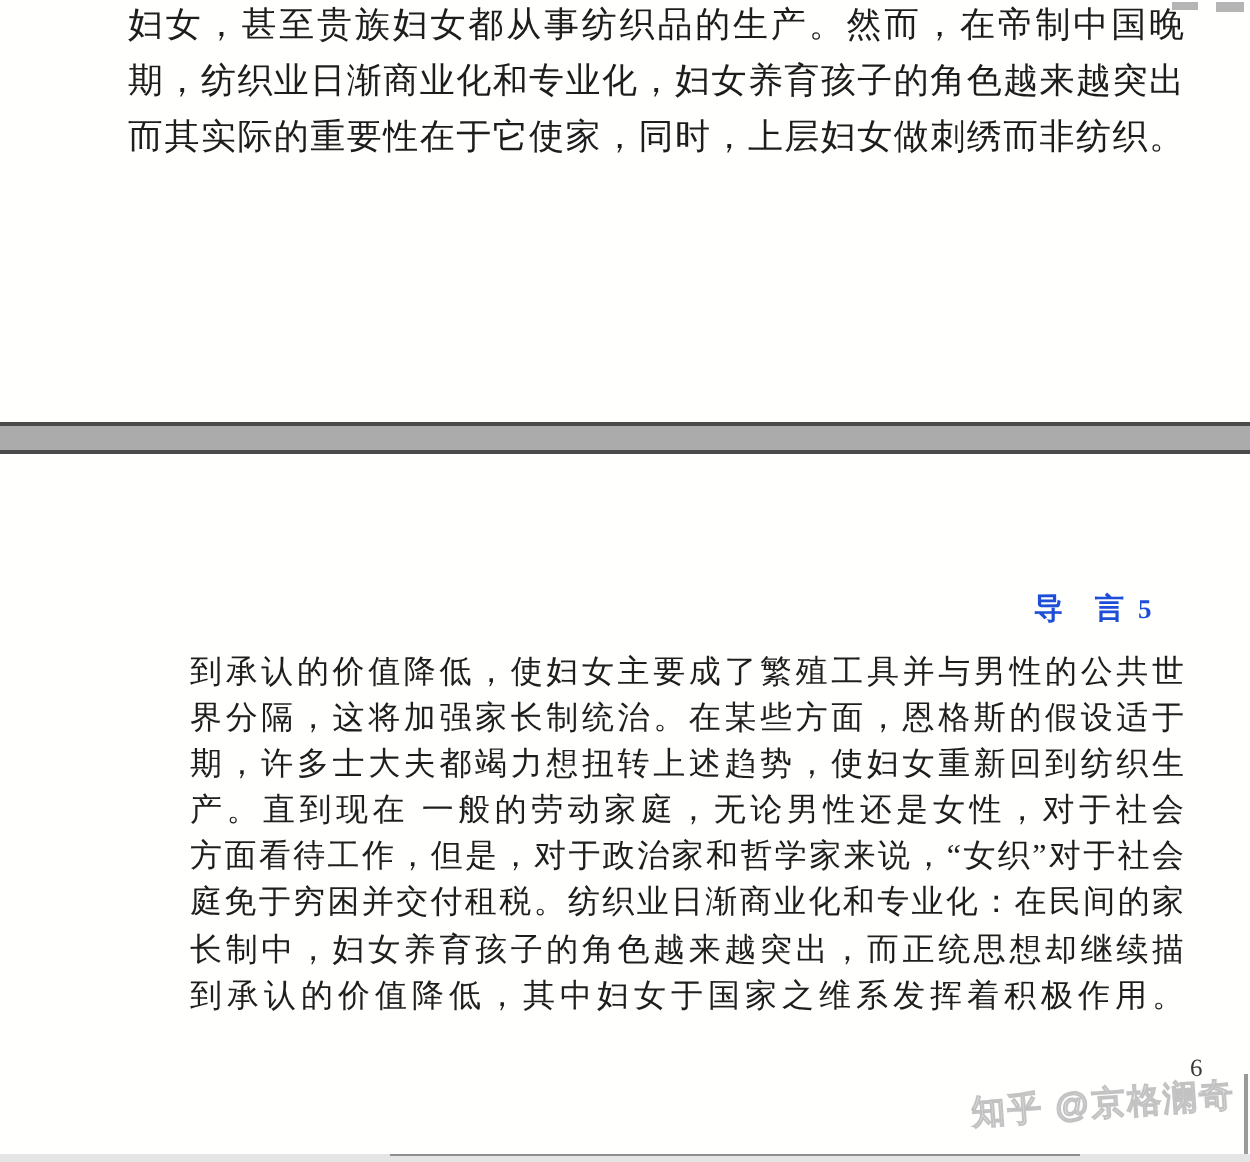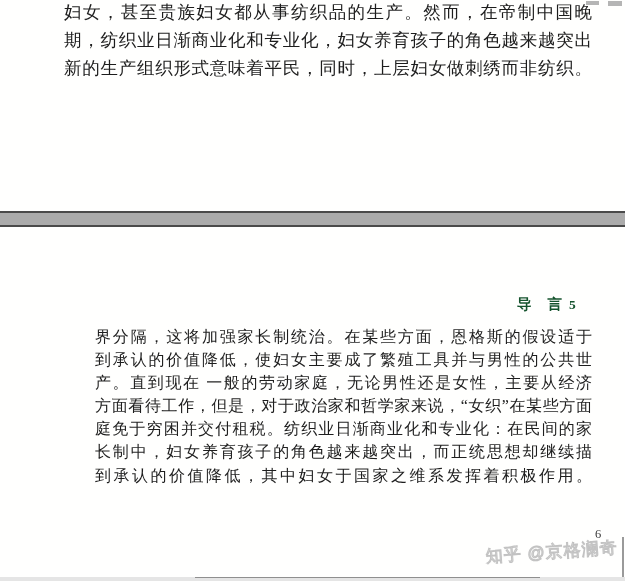--- a/index.html
+++ b/index.html
@@ -41,21 +41,21 @@
     background: #ababab;
     border-top: 2px solid #4a4a4a;
     border-bottom: 2px solid #4a4a4a;
   }
   
   .running-head {
     position: absolute;
     left: 517px; top: 295px;
     font-size: 14.5px;
     font-weight: bold;
-    color: #14532d;
+    color: #1d4ed8;
     white-space: nowrap;
   }
   .running-head .w2 { margin-left: 16px; }
   .running-head .pg { margin-left: 7px; font-size: 13.5px; }
   .bottom-block {
     position: absolute;
     left: 95px; top: 325px;
     width: 497px;
   }
   .bottom-block .line {
@@ -110,39 +110,40 @@
   }
 </style>
 </head>
 <body>
 
 <div class="canvas">
 
   <div class="top-block">
     <div class="line">妇女，甚至贵族妇女都从事纺织品的生产。然而，在帝制中国晚</div>
     <div class="line">期，纺织业日渐商业化和专业化，妇女养育孩子的角色越来越突出</div>
-    <div class="line">新的生产组织形式意味着平民，同时，上层妇女做刺绣而非纺织。</div>
+    <div class="line">而其实际的重要性在于它使家，同时，上层妇女做刺绣而非纺织。</div>
   </div>
 
   <div class="cutoff">
     <i class="m1"></i>
       <i class="m2"></i>
   </div>
 
   <div class="separator"></div>
 
   <div class="running-head">
     <span class="w1">导</span><span class="w2">言</span><span class="pg">5</span>
   </div>
 
   <div class="bottom-block">
+    <div class="line">到承认的价值降低，使妇女主要成了繁殖工具并与男性的公共世</div>
     <div class="line">界分隔，这将加强家长制统治。在某些方面，恩格斯的假设适于</div>
-    <div class="line">到承认的价值降低，使妇女主要成了繁殖工具并与男性的公共世</div>
-    <div class="line">产。直到现在 一般的劳动家庭，无论男性还是女性，主要从经济</div>
-    <div class="line">方面看待工作，但是，对于政治家和哲学家来说，“女织”在某些方面</div>
+    <div class="line">期，许多士大夫都竭力想扭转上述趋势，使妇女重新回到纺织生</div>
+    <div class="line">产。直到现在 一般的劳动家庭，无论男性还是女性，对于社会</div>
+    <div class="line">方面看待工作，但是，对于政治家和哲学家来说，“女织”对于社会</div>
     <div class="line">庭免于穷困并交付租税。纺织业日渐商业化和专业化：在民间的家</div>
     <div class="line">长制中，妇女养育孩子的角色越来越突出，而正统思想却继续描</div>
     <div class="line">到承认的价值降低，其中妇女于国家之维系发挥着积极作用。</div>
   </div>
 
   <div class="margin-no">6</div>
 
   <div class="watermark">知乎 @京格澜奇</div>
 
   <div class="right-edge-line"></div>

